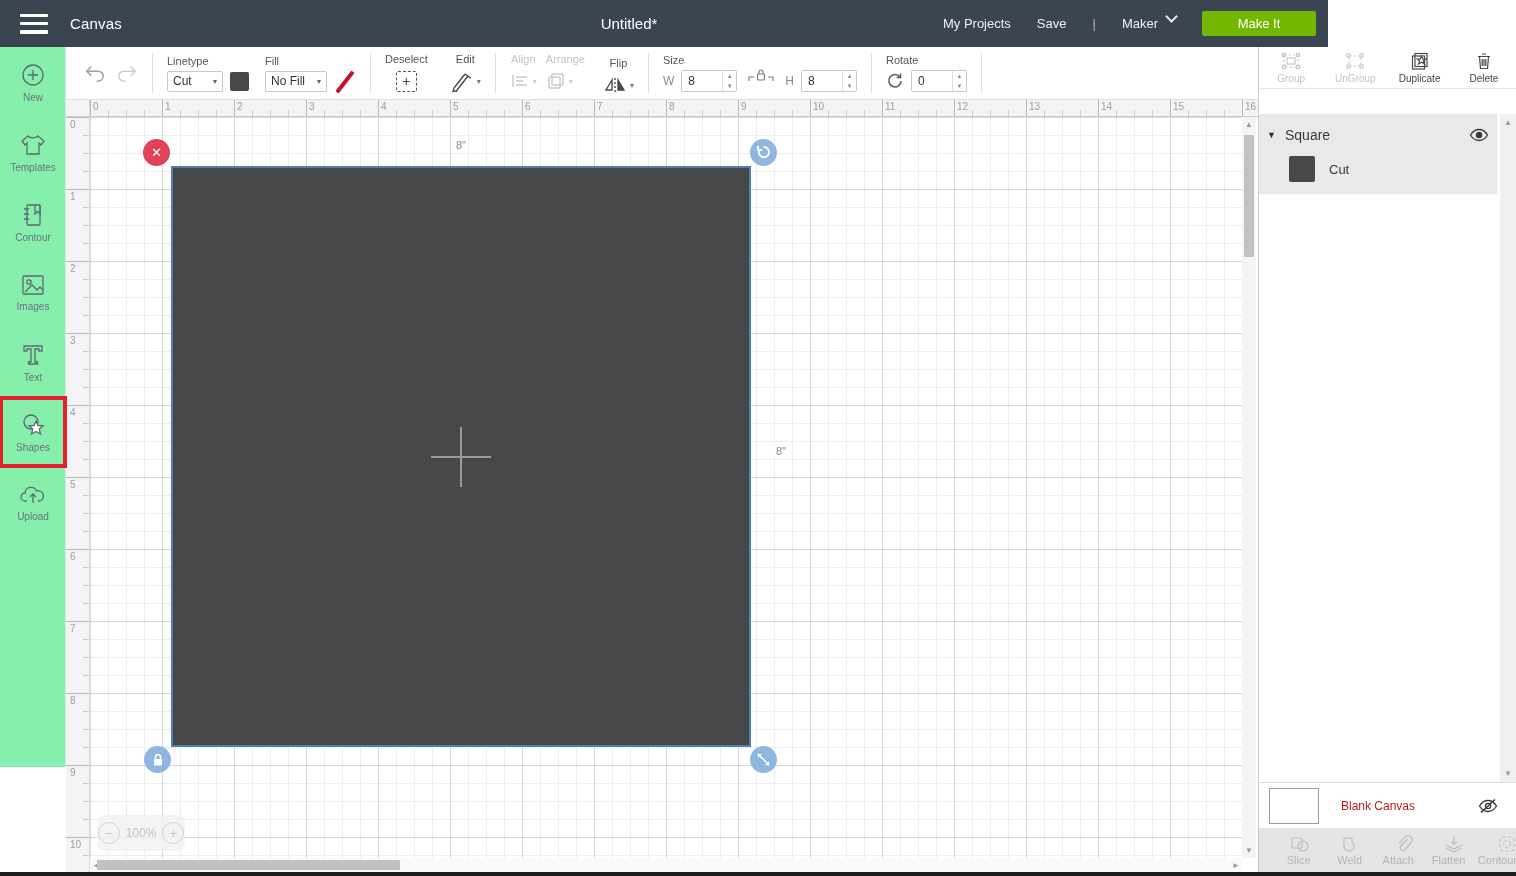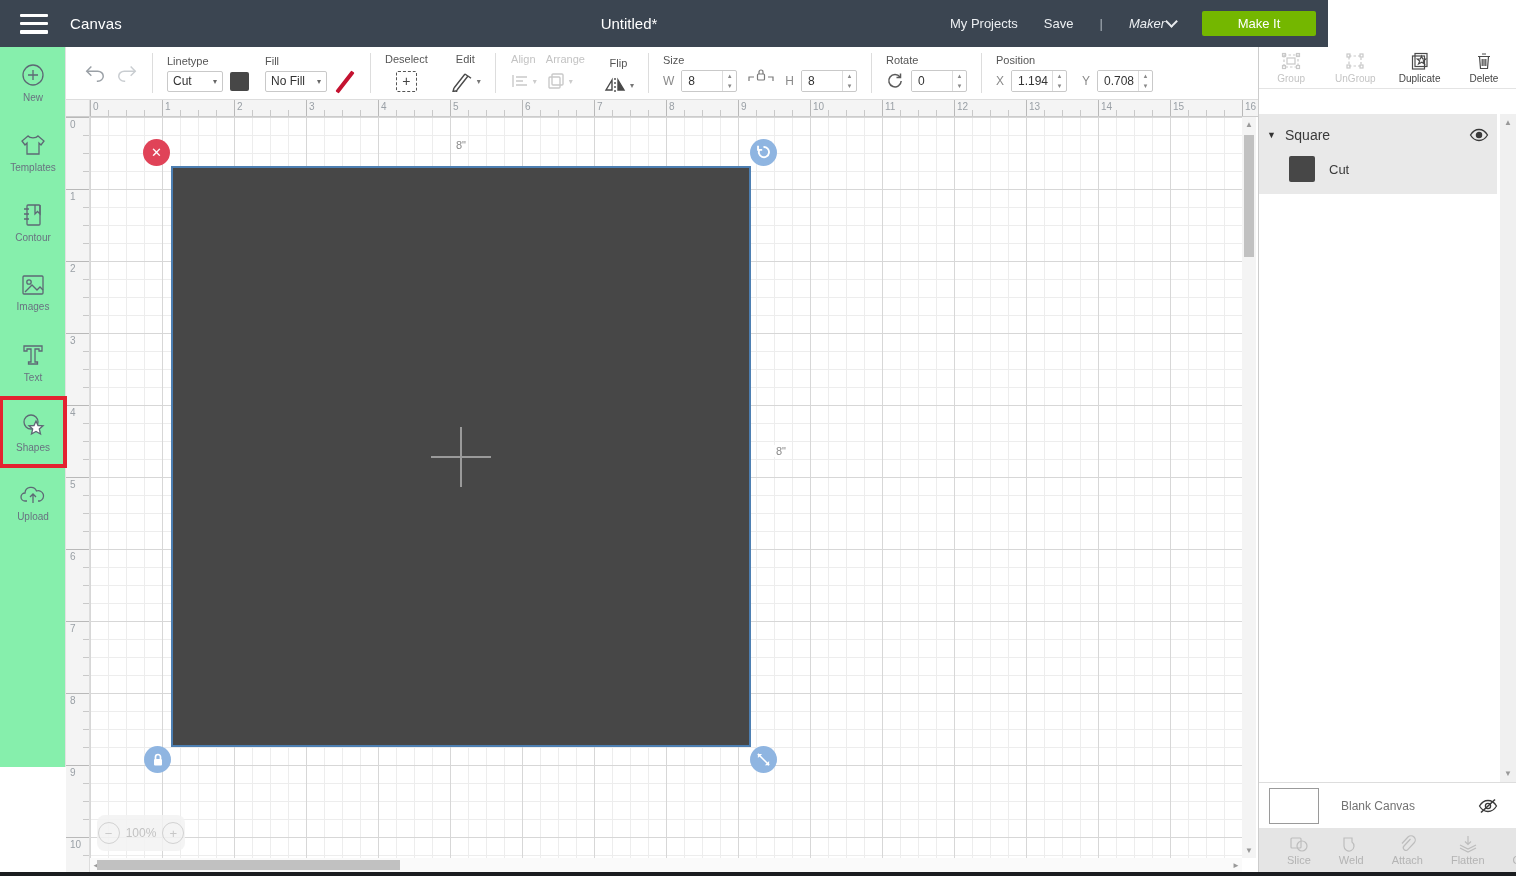--- a/index.html
+++ b/index.html
@@ -11,21 +11,21 @@
   #topbar { position:absolute; left:0; top:0; width:1328px; height:47px;
     background:#3b4551; display:flex; align-items:center; color:#fff; z-index:50; }
   .hamburger { width:28px; height:20px; margin-left:20px; display:flex; flex-direction:column;
     justify-content:space-between; cursor:pointer; }
   .hamburger span { display:block; height:3.5px; background:#fff; border-radius:1px; }
   .tb-title { font-size:15px; margin-left:22px; letter-spacing:.2px; }
   .tb-doc { position:absolute; left:0; width:1258px; text-align:center; font-size:15px; }
   .tb-right { position:absolute; right:0; top:0; height:47px; display:flex; align-items:center; gap:26px; padding-right:12px; }
   .tb-link { font-size:13px; color:#eceff2; cursor:pointer; white-space:nowrap; }
   .tb-sep { color:#aab2ba; font-size:13px; }
-  .machine { display:flex; align-items:center; gap:2px; cursor:pointer;font-style:italic; }
+  .machine { display:flex; align-items:flex-start; gap:9px; cursor:pointer; }
   .chev { width:9px; height:9px; border-right:2px solid #e8ebee; border-bottom:2px solid #e8ebee;
     transform:rotate(45deg); margin-top:-4px; }
   .makeit { width:114px; height:25px; background:#74b700; border-radius:2px; border:none;
     color:#fff; font-size:13px; cursor:pointer; font-family:inherit; }
 
   
   #sidebar { position:absolute; left:0; top:47px; width:66px; height:720px; background:#86efac;
     border-right:1px solid #e2e2e2; z-index:40; }
   .side-item { position:relative; width:66px; height:70px; display:flex; flex-direction:column;
     align-items:center; justify-content:center; cursor:pointer; color:#5d6874; }
@@ -135,25 +135,25 @@
   .lg-exp { font-size:9px; color:#333; width:18px; cursor:pointer; }
   .lg-name { font-size:14px; color:#3a3a3a; flex:1; }
   .lg-eye { cursor:pointer; }
   .lg-child { display:flex; align-items:center; margin:8px 0 0 22px; }
   .lc-swatch { width:26px; height:26px; background:#474747; border-radius:2px; }
   .lc-name { font-size:13px; color:#3a3a3a; margin-left:14px; }
   #rp-scroll { position:absolute; right:0; top:67px; width:16px; bottom:90px; background:#f0f0f0; }
   #blank-row { position:absolute; left:0; bottom:44px; width:258px; height:46px; background:#fff;
     border-top:1px solid #ddd; display:flex; align-items:center; cursor:pointer; }
   .bc-swatch { width:50px; height:36px; background:#fff; border:1px solid #9a9a9a; margin-left:10px; }
-  .bc-label { font-size:12px; color:#737373; margin-left:22px; flex:1; }
+  .bc-label { font-size:12px; color:#b91c1c; margin-left:22px; flex:1; }
   .bc-eyeoff { margin-right:18px; cursor:pointer; }
   #rp-bottom { position:absolute; left:0; bottom:0; width:258px; height:44px; background:#e5e5e5;
     display:flex; align-items:center; }
-  .rpb-act { flex:1; display:flex; flex-direction:column; align-items:center; gap:1px; cursor:default;margin-left:28px; }
+  .rpb-act { flex:1; display:flex; flex-direction:column; align-items:flex-end; gap:1px; cursor:default; }
   .rpb-act svg { stroke:#bdbdbd; fill:none; stroke-width:1.2; }
   .rpb-act span { font-size:11px; color:#b4b4b4; }
 
   #bottom-strip { position:absolute; left:0; bottom:0; width:1516px; height:4px; background:#1b1d20; z-index:60; }
 </style>
 </head>
 <body>
 
 <div id="app">
 
@@ -352,41 +352,20 @@
           <input value="0" style="">
           <div class="steps">
               <span>▲</span>
               <span>▼</span>
             </div>
         </div>
       </div>
     </div>
     <div class="t-sep"></div>
 
-    <div class="t-group">
-      <span class="t-label">Position</span>
-      <div class="t-row">
-        <span class="axis-lab">X</span>
-        <div class="spin">
-          <input value="1.194" style="">
-          <div class="steps">
-              <span>▲</span>
-              <span>▼</span>
-            </div>
-        </div>
-        <span class="axis-lab" style="margin-left:8px;">Y</span>
-        <div class="spin">
-          <input value="0.708" style="">
-          <div class="steps">
-              <span>▲</span>
-              <span>▼</span>
-            </div>
-        </div>
-      </div>
-    </div>
   </div>
 
   <div id="canvas-vp">
     <div id="ruler-corner"></div>
     <div id="h-ruler">
         <span class="hnum" style="left: 3px;">0</span>
         <span class="hnum" style="left: 75px;">1</span>
         <span class="hnum" style="left: 147px;">2</span>
         <span class="hnum" style="left: 219px;">3</span>
         <span class="hnum" style="left: 291px;">4</span>

